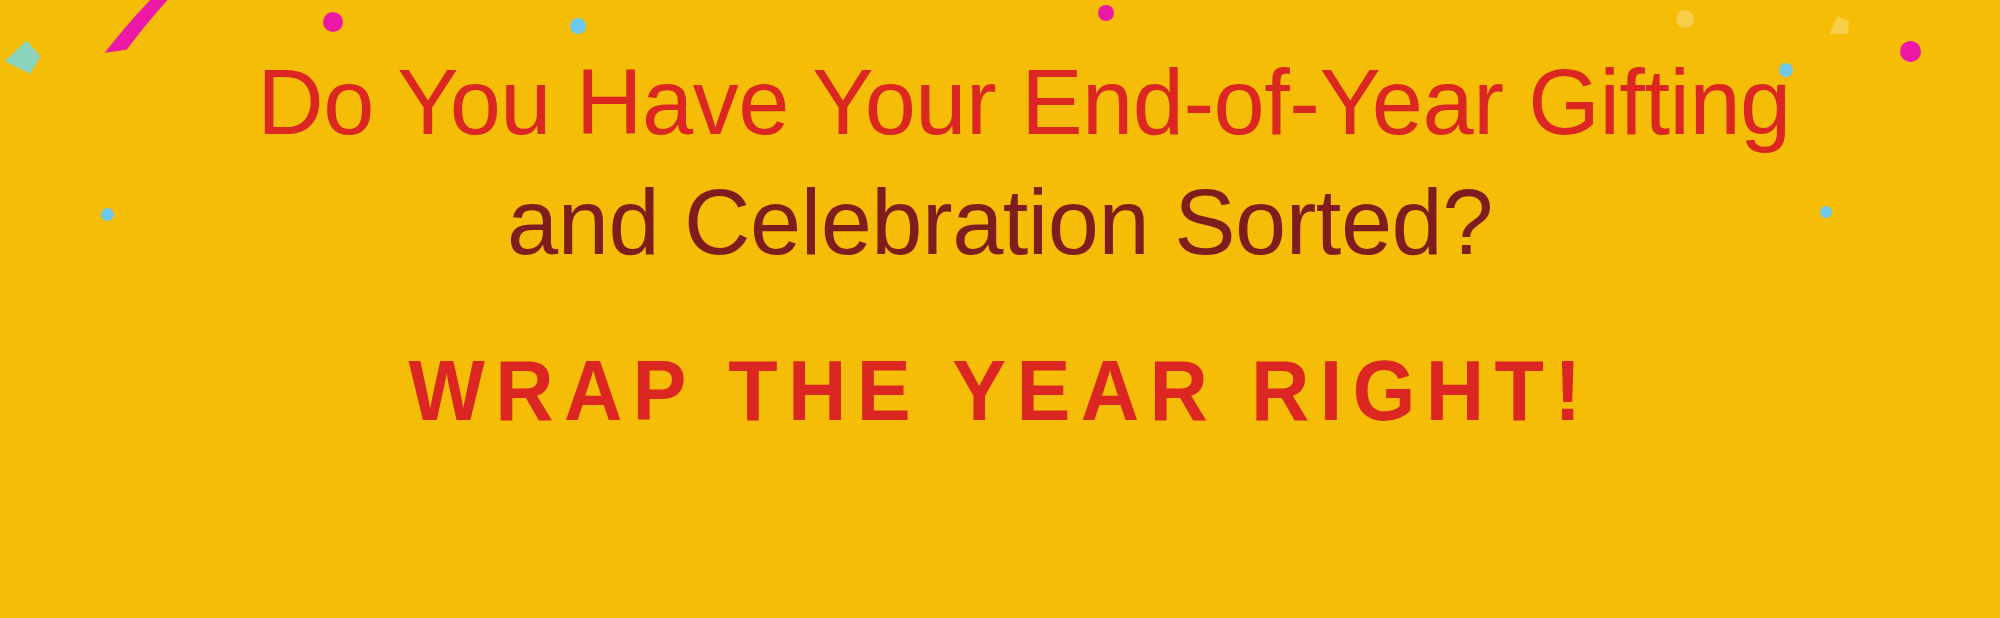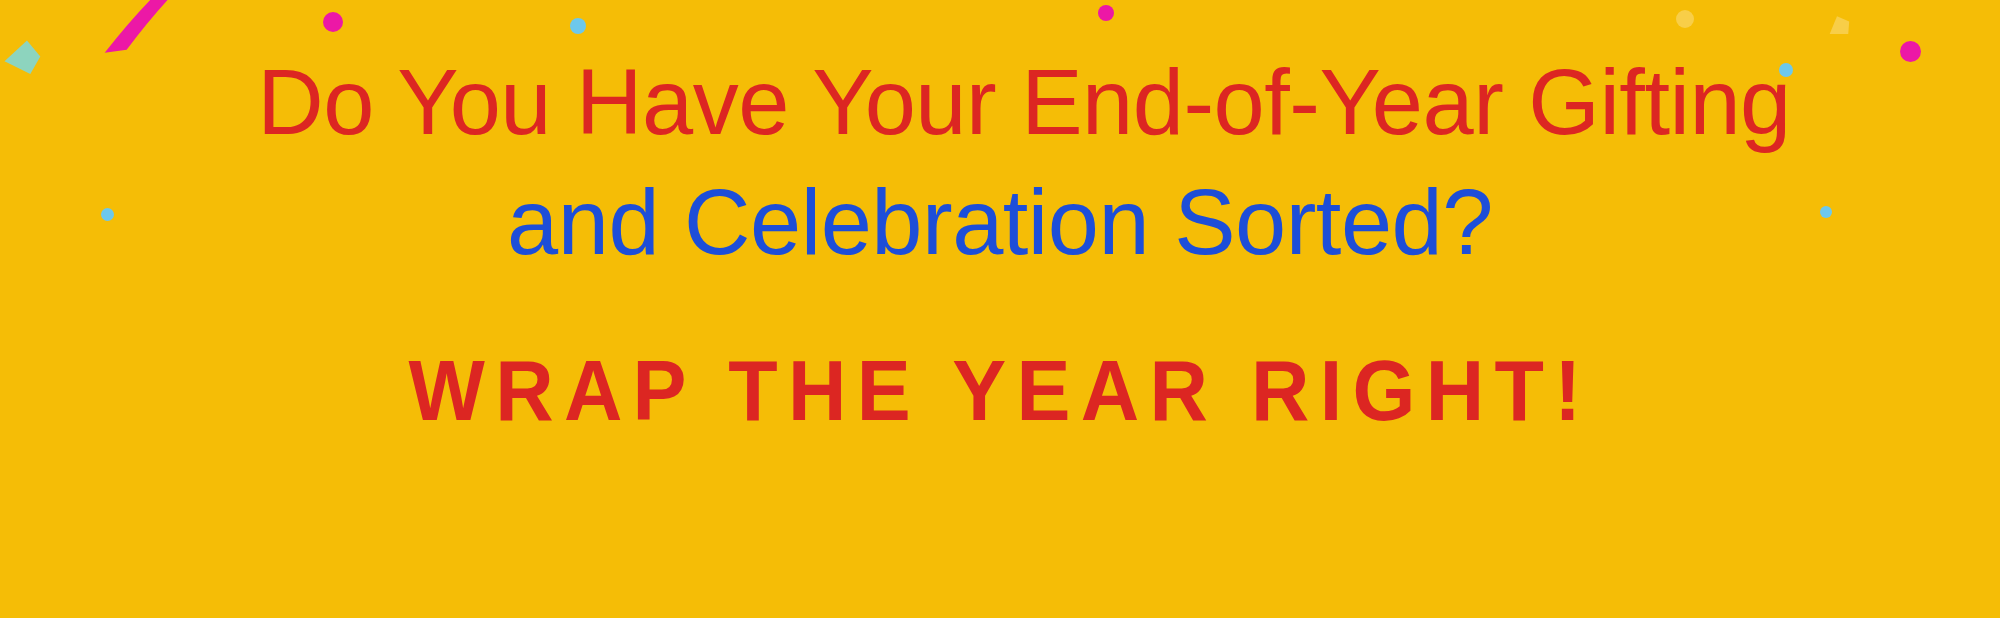--- a/index.html
+++ b/index.html
@@ -74,17 +74,17 @@
       <ellipse cx="1685" cy="19" rx="9" ry="9" fill="#F8CE48"></ellipse>
       <polygon points="1839.44,16 1850,24 1846.04,36 1828,31.6" fill="#F8CE48" transform="rotate(-14 1839 26)"></polygon>
       <ellipse cx="1910.5" cy="51.5" rx="10.5" ry="10.5" fill="#EC18A6"></ellipse>
       <ellipse cx="1786" cy="70" rx="7" ry="7" fill="#6DC8EC"></ellipse>
       <ellipse cx="107.5" cy="214.5" rx="6.5" ry="6.5" fill="#6DC8EC"></ellipse>
       <ellipse cx="1826" cy="212" rx="6" ry="6" fill="#6DC8EC"></ellipse>
     </svg>
 
   <div id="text-block">
     <div class="headline" id="headline-line-1" style="color: rgb(220, 38, 34);">Do You Have Your End-of-Year Gifting</div>
-    <div class="headline" id="headline-line-2" style="color: #1d4ed8;">and Celebration Sorted?</div>
+    <div class="headline" id="headline-line-2" style="color: #7f1d1d;">and Celebration Sorted?</div>
     <div id="subheadline" style="color: rgb(220, 38, 34);">WRAP THE YEAR RIGHT!</div>
   </div>
 
 </div>
 
 </body></html>

